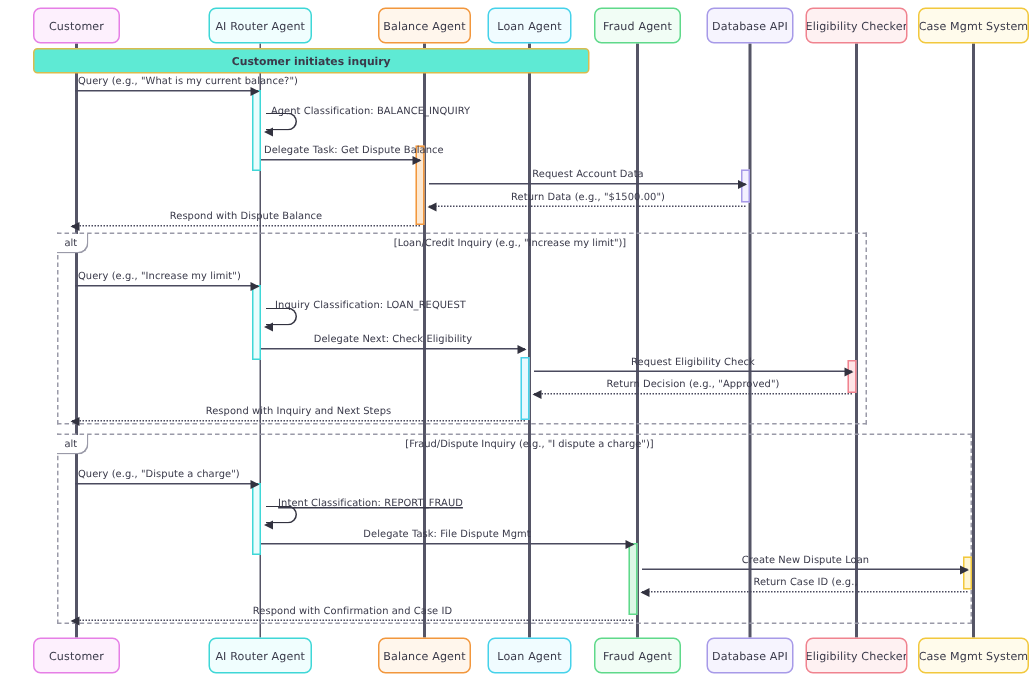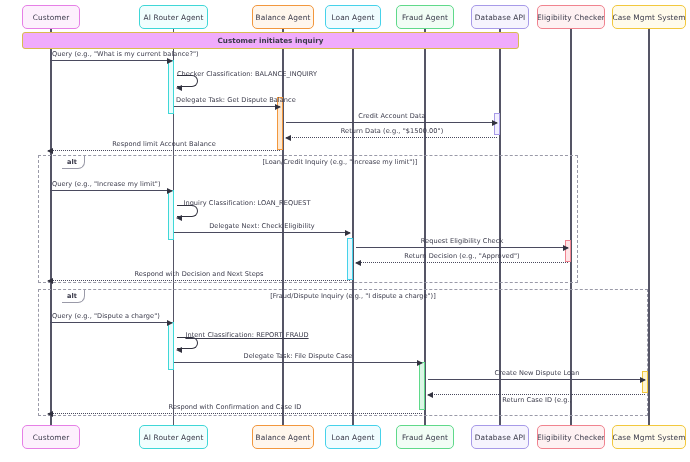--- a/index.html
+++ b/index.html
@@ -106,23 +106,22 @@
   .frame-tag{
     position:absolute;
     box-sizing:border-box;
     height:13px;
     padding:0 7px 0 5px;
     border:1px solid #9a9aa8;
     border-top:none;border-left:none;
     border-radius:0 0 7px 0;
     background:#ffffff;
     display:flex;align-items:center;
-    font-size:6.6px;font-weight:bold;
-    color:#3a3a4a;
-    margin-left:24px;
+    font-size:6.6px;font-weight:normal;
+    color:#3a3a4a;
   }
   .frame-cond{
     position:absolute;
     font-size:6.6px;
     color:#3a3a4a;
     white-space:nowrap;
     transform:translateX(-50%);
   }
 </style>
 </head>
@@ -136,54 +135,54 @@
     <div class="lifeline" style="left: 424.4px; top: 29px; height: 396px;"></div>
     <div class="lifeline" style="left: 499.4px; top: 29px; height: 396px;"></div>
     <div class="lifeline" style="left: 570.4px; top: 29px; height: 396px;"></div>
     <div class="lifeline" style="left: 648.4px; top: 29px; height: 396px;"></div>
     <div class="frame" style="left: 38px; top: 155px; width: 540px; height: 128px;"></div>
     <div class="frame-tag" style="left: 38px; top: 156px;">alt</div>
     <div class="frame-cond" style="left: 340px; top: 158px;">[Loan/Credit Inquiry (e.g., "Increase my limit")]</div>
     <div class="frame" style="left: 38px; top: 289px; width: 610px; height: 127px;"></div>
     <div class="frame-tag" style="left: 38px; top: 290px;">alt</div>
     <div class="frame-cond" style="left: 353px; top: 292px;">[Fraud/Dispute Inquiry (e.g., "I dispute a charge")]</div>
-    <div class="note" style="left: 22px; top: 32px; width: 497px; background: #f0abfc; border-color: rgb(217, 188, 78);">Customer initiates inquiry</div>
+    <div class="note" style="left: 22px; top: 32px; width: 371px; background: #5eead4; border-color: rgb(217, 188, 78);">Customer initiates inquiry</div>
     <div class="act" style="left: 168px; top: 60px; height: 54px; background: rgb(234, 253, 253); border-color: rgb(63, 215, 215);"></div>
     <div class="act" style="left: 277px; top: 97px; height: 53px; background: rgb(253, 233, 210); border-color: rgb(242, 151, 61);"></div>
     <div class="act" style="left: 494px; top: 113px; height: 22px; background: rgb(243, 240, 255); border-color: rgb(167, 154, 232);"></div>
     <div class="act" style="left: 168px; top: 190px; height: 50px; background: rgb(234, 253, 253); border-color: rgb(63, 215, 215);"></div>
     <div class="act" style="left: 347px; top: 238px; height: 42px; background: rgb(230, 249, 255); border-color: rgb(70, 210, 234);"></div>
     <div class="act" style="left: 565px; top: 240px; height: 22px; background: rgb(255, 228, 230); border-color: rgb(240, 131, 143);"></div>
     <div class="act" style="left: 168px; top: 322px; height: 48px; background: rgb(234, 253, 253); border-color: rgb(63, 215, 215);"></div>
     <div class="act" style="left: 419px; top: 362px; height: 48px; background: rgb(220, 247, 230); border-color: rgb(95, 217, 138);"></div>
     <div class="act" style="left: 642px; top: 371px; height: 22px; background: rgb(255, 246, 212); border-color: rgb(242, 200, 61);"></div>
     <div class="msg solid" style="left: 50px; top: 60px; width: 122px;">
       <div class="arrowR"></div>
     </div>
     <div class="mlabel" style="left: 52px; top: 50px;">Query (e.g., "What is my current balance?")</div>
     <div class="selfloop" style="left: 177px; top: 75px;">
       <div class="arrowL"></div>
     </div>
-    <div class="mlabel ctr" style="left: 247px; top: 70px;">Checker Classification: BALANCE_INQUIRY</div>
+    <div class="mlabel ctr" style="left: 247px; top: 70px;">Agent Classification: BALANCE_INQUIRY</div>
     <div class="msg solid" style="left: 174px; top: 106px; width: 106px;">
       <div class="arrowR"></div>
     </div>
     <div class="mlabel" style="left: 176px; top: 96px;">Delegate Task: Get Dispute Balance</div>
     <div class="msg solid" style="left: 286px; top: 122px; width: 211px;">
       <div class="arrowR"></div>
     </div>
-    <div class="mlabel ctr" style="left: 392px; top: 112px;">Credit Account Data</div>
+    <div class="mlabel ctr" style="left: 392px; top: 112px;">Request Account Data</div>
     <div class="msg dotted" style="left: 286px; top: 137px; width: 211px;">
       <div class="arrowL"></div>
     </div>
     <div class="mlabel ctr" style="left: 392px; top: 127px;">Return Data (e.g., "$1500.00")</div>
     <div class="msg dotted" style="left: 48px; top: 150px; width: 232px;">
       <div class="arrowL"></div>
     </div>
-    <div class="mlabel ctr" style="left: 164px; top: 140px;">Respond limit Account Balance</div>
+    <div class="mlabel ctr" style="left: 164px; top: 140px;">Respond with Dispute Balance</div>
     <div class="msg solid" style="left: 50px; top: 190px; width: 122px;">
       <div class="arrowR"></div>
     </div>
     <div class="mlabel" style="left: 52px; top: 180px;">Query (e.g., "Increase my limit")</div>
     <div class="selfloop" style="left: 177px; top: 205px;">
       <div class="arrowL"></div>
     </div>
     <div class="mlabel ctr" style="left: 247px; top: 199px;">Inquiry Classification: LOAN_REQUEST</div>
     <div class="msg solid" style="left: 174px; top: 232px; width: 176px;">
       <div class="arrowR"></div>
@@ -193,41 +192,41 @@
       <div class="arrowR"></div>
     </div>
     <div class="mlabel ctr" style="left: 462px; top: 237px;">Request Eligibility Check</div>
     <div class="msg dotted" style="left: 356px; top: 262px; width: 212px;">
       <div class="arrowL"></div>
     </div>
     <div class="mlabel ctr" style="left: 462px; top: 252px;">Return Decision (e.g., "Approved")</div>
     <div class="msg dotted" style="left: 48px; top: 280px; width: 302px;">
       <div class="arrowL"></div>
     </div>
-    <div class="mlabel ctr" style="left: 199px; top: 270px;">Respond with Decision and Next Steps</div>
+    <div class="mlabel ctr" style="left: 199px; top: 270px;">Respond with Inquiry and Next Steps</div>
     <div class="msg solid" style="left: 50px; top: 322px; width: 122px;">
       <div class="arrowR"></div>
     </div>
     <div class="mlabel" style="left: 52px; top: 312px;">Query (e.g., "Dispute a charge")</div>
     <div class="selfloop" style="left: 177px; top: 337px;">
       <div class="arrowL"></div>
     </div>
     <div class="mlabel ctr" style="left: 247px; top: 331px; text-decoration: underline;">Intent Classification: REPORT_FRAUD</div>
     <div class="msg solid" style="left: 174px; top: 362px; width: 248px;">
       <div class="arrowR"></div>
     </div>
-    <div class="mlabel ctr" style="left: 298px; top: 352px;">Delegate Task: File Dispute Case</div>
+    <div class="mlabel ctr" style="left: 298px; top: 352px;">Delegate Task: File Dispute Mgmt</div>
     <div class="msg solid" style="left: 428px; top: 379px; width: 217px;">
       <div class="arrowR"></div>
     </div>
     <div class="mlabel ctr" style="left: 537px; top: 369px;">Create New Dispute Loan</div>
     <div class="msg dotted" style="left: 428px; top: 394px; width: 217px;">
       <div class="arrowL"></div>
     </div>
-    <div class="mlabel ctr" style="left: 537px; top: 384px; margin-top: 12px;">Return Case ID (e.g.,</div>
+    <div class="mlabel ctr" style="left: 537px; top: 384px;">Return Case ID (e.g.,</div>
     <div class="msg dotted" style="left: 48px; top: 413px; width: 374px;">
       <div class="arrowL"></div>
     </div>
     <div class="mlabel ctr" style="left: 235px; top: 403px;">Respond with Confirmation and Case ID</div>
     <div class="pbox" style="left: 22px; top: 5px; width: 58px; border-color: rgb(230, 127, 230); background: rgb(253, 240, 253);">
       <span>Customer</span>
     </div>
     <div class="pbox" style="left: 139px; top: 5px; width: 69px; border-color: rgb(63, 215, 215); background: rgb(240, 254, 254);">
       <span>AI Router Agent</span>
     </div>

